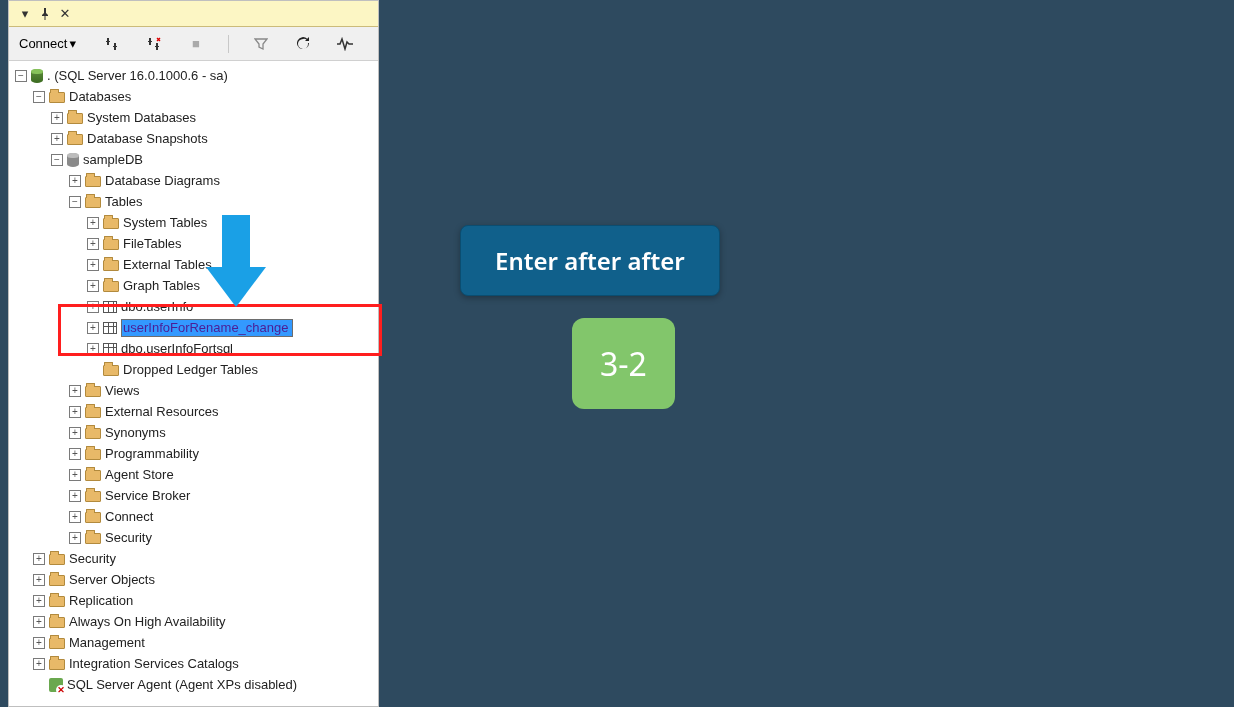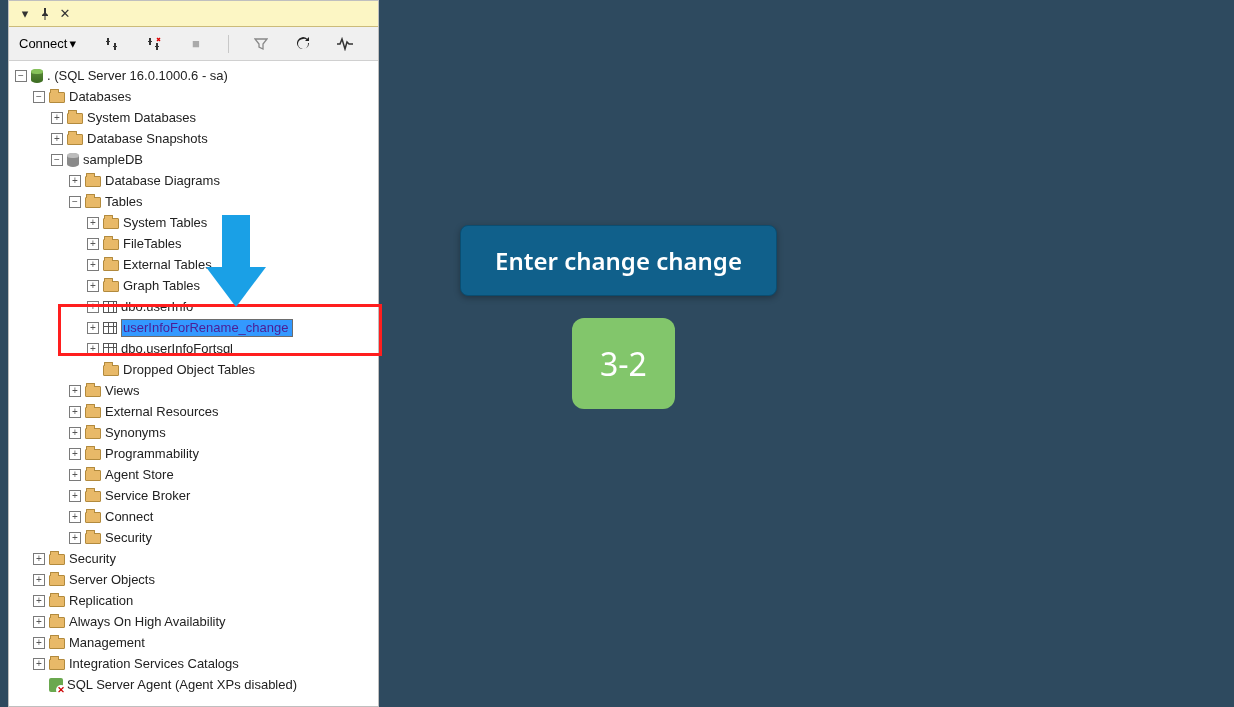--- a/index.html
+++ b/index.html
@@ -359,21 +359,21 @@
       <input class="rename-input" style="width: 172px;" value="userInfoForRename_change">
     </div>
     <div class="node" style="padding-left:78px">
       <span class="exp">+</span>
       <span class="ic table"></span>
       <span>dbo.userInfoFortsql</span>
     </div>
     <div class="node" style="padding-left:78px">
       <span class="exp none"></span>
       <span class="ic folder"></span>
-      <span>Dropped Object Tables</span>
+      <span>Dropped Ledger Tables</span>
     </div>
     <div class="node" style="padding-left:60px">
       <span class="exp">+</span>
       <span class="ic folder"></span>
       <span>Views</span>
     </div>
     <div class="node" style="padding-left:60px">
       <span class="exp">+</span>
       <span class="ic folder"></span>
       <span>External Resources</span>
@@ -449,18 +449,18 @@
 
 <div class="arrow" style="left:206px; top:215px; width:60px; height:100px;">
   <div class="shaft" style="left:16px; top:0; width:28px; height:55px;"></div>
   <div class="head" style="left:0; top:52px;
        border-left:30px solid transparent;
        border-right:30px solid transparent;
        border-top:40px solid #1aa0e6;"></div>
 </div>
 
 <div class="callout-btn" style="left:460px; top:225px;">
-  <span>Enter change change</span>
+  <span>Enter after after</span>
 </div>
 
 <div class="step-badge" style="left:572px; top:318px;">
   <span>3-2</span>
 </div>
 
 </body></html>

